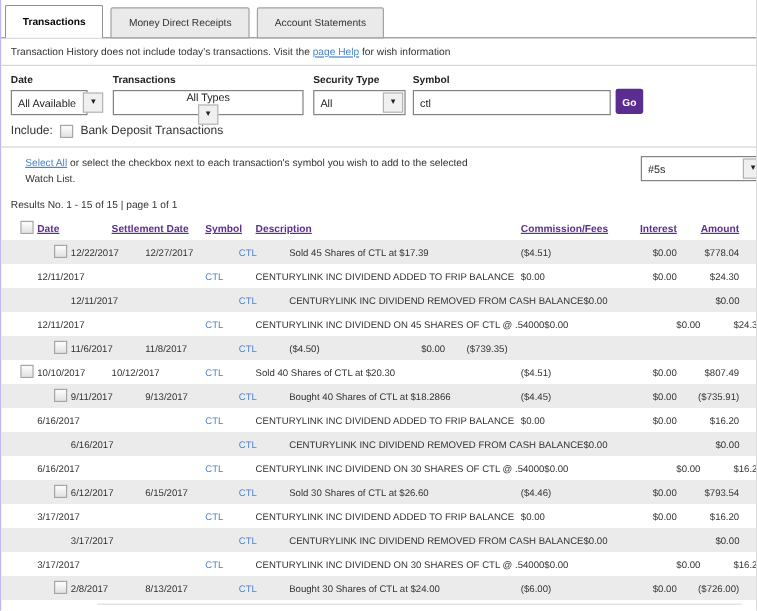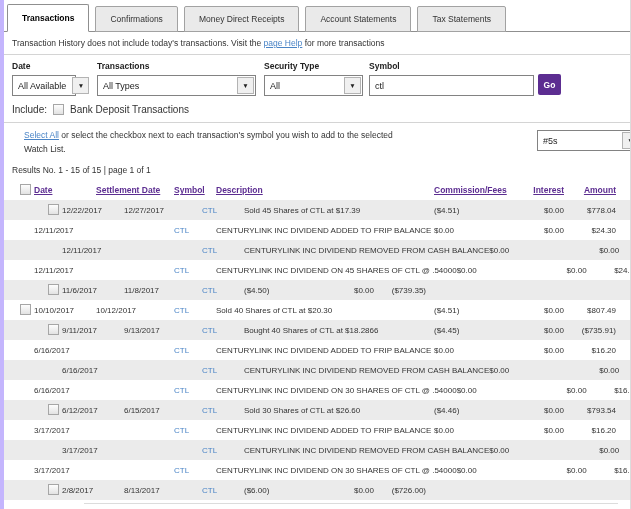--- a/index.html
+++ b/index.html
@@ -2,21 +2,21 @@
 <html style="--accent: #5C2D91; --link: #4A84C6; --row-alt: #EBEBEB;"><head>
 <meta charset="utf-8">
 <style>
   * { box-sizing: border-box; }
   html,body { margin:0; padding:0; background:#fff; }
   body { font-family:"Liberation Sans","DejaVu Sans",sans-serif; color:#333; }
 
   .page {
     position:relative; width:631px; height:509px; background:#fff;
     overflow:hidden;
-    border-left:4px solid #c4b5fd; border-right:1px solid #dcdcdc;
+    border-left:1px solid #c4b5fd; border-right:1px solid #dcdcdc;
   }
 
   
   .tabbar {
     display:flex; align-items:flex-end; gap:6px;
     padding:4px 0 0 3px; border-bottom:1px solid #8f8f8f;
   }
   .tab {
     font-size:8.5px; color:#333; background:#eaeaea;
     border:1px solid #a2a2a2; border-radius:2px 2px 0 0;
@@ -50,22 +50,22 @@
   .text-input {
     height:21px; border:1px solid #828282; font-size:9px; padding:0 5px;
     font-family:"Liberation Sans","DejaVu Sans",sans-serif; color:#222;
   }
   .go-btn {
     height:21px; min-width:23px; padding:0 5px; background:var(--accent,#5C2D91);
     color:#fff; font-size:8.5px; font-weight:bold; border:none; border-radius:2px;
     cursor:pointer; font-family:"Liberation Sans","DejaVu Sans",sans-serif;
   }
   .w-date   { width:64px; margin-right:21px; }
-  .w-trans  { width:159px; margin-right:8px; }
-  .w-sec    { width:99px; margin-right:6px;gap:36px; }
+  .w-trans  { width:159px; margin-right:8px;flex-direction:column; }
+  .w-sec    { width:77px; margin-right:6px;gap:36px; }
   .w-sym    { width:165px; margin-right:4px; }
   .go-spacer { height:13px; }
 
   
   .include-row { display:flex; align-items:center; padding:8px 8px 7px 8px; font-size:10px;text-align:right; }
   .include-label { margin-right:6px; }
   .cb {
     width:11px; height:11px; border:1px solid #a6a6a6; display:inline-block;
     background:linear-gradient(#fdfdfd,#e2e2e2); flex:0 0 auto; cursor:pointer;
   }
@@ -104,39 +104,33 @@
 </head>
 <body>
 
 <div class="page">
 
   <div class="tabbar">
     <div class="tab active">
       <span class="tab-label">Transactions</span>
     </div>
 
-    <div class="tab">
-      <span class="tab-label">Confirmations</span>
-    </div>
 
     <div class="tab">
       <span class="tab-label">Money Direct Receipts</span>
     </div>
 
     <div class="tab">
       <span class="tab-label">Account Statements</span>
     </div>
 
-    <div class="tab">
-      <span class="tab-label">Tax Statements</span>
-    </div>
   </div>
 
   <div class="notice">
-    <span>Transaction History does not include today's transactions. Visit the </span><span class="link">page Help</span><span> for more transactions</span>
+    <span>Transaction History does not include today's transactions. Visit the </span><span class="link">page Help</span><span> for wish information</span>
   </div>
 
   <div class="filter-row">
     <div class="fgroup">
       <span class="flabel">Date</span>
       <div class="select w-date">
         <span class="val">All Available</span>
         <span class="arrow-btn">▼</span>
       </div>
     </div>
@@ -347,20 +341,21 @@
       <div class="c-comm">$0.00</div>
       <div class="c-int">$0.00</div>
       <div class="c-amt">$16.20</div>
     </div>
 
     <div class="trow alt">
       <div class="c-check"><span class="cb"></span></div>
       <div class="c-date">2/8/2017</div>
       <div class="c-settle">8/13/2017</div>
       <div class="c-sym"><span class="sym-link">CTL</span></div>
+      <div class="c-desc">Bought 30 Shares of CTL at $24.00</div>
       <div class="c-comm">($6.00)</div>
       <div class="c-int">$0.00</div>
       <div class="c-amt">($726.00)</div>
     </div>
   </div>
   </div>
 
   <div class="bottom-line"></div>
 </div>
 

